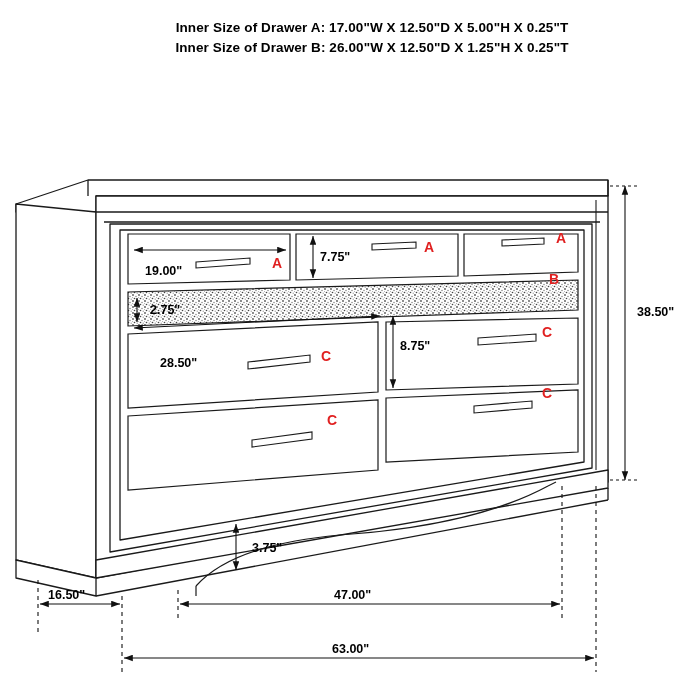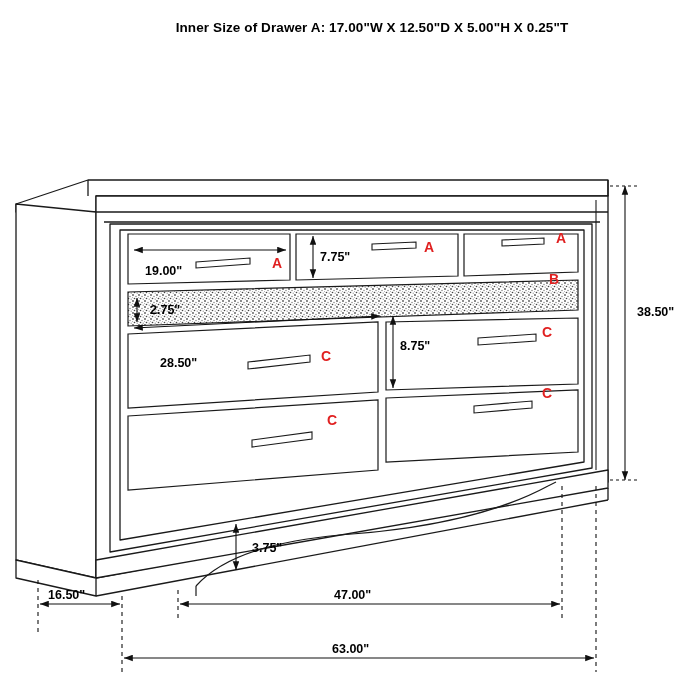--- a/index.html
+++ b/index.html
@@ -52,20 +52,21 @@
     white-space: nowrap;
   }
 </style>
 </head>
 <body>
 
 <div id="page">
 
   <div class="spec-block">
     <div class="spec-line">Inner Size of Drawer A: 17.00"W X 12.50"D X 5.00"H X 0.25"T</div>
+    <div class="spec-line">Inner Size of Drawer B: 26.00"W X 12.50"D X 1.25"H X 0.25"T</div>
   </div>
 
   <svg class="diagram" viewBox="0 0 700 700">
     <defs>
       <pattern id="glitter" width="6" height="6" patternUnits="userSpaceOnUse">
         <rect width="6" height="6" fill="#ffffff"></rect>
         <circle cx="1" cy="1" r="0.9" fill="#555"></circle>
         <circle cx="4" cy="2.5" r="0.7" fill="#777"></circle>
         <circle cx="2.5" cy="4.5" r="0.8" fill="#444"></circle>
         <circle cx="5.2" cy="5.2" r="0.6" fill="#888"></circle>

